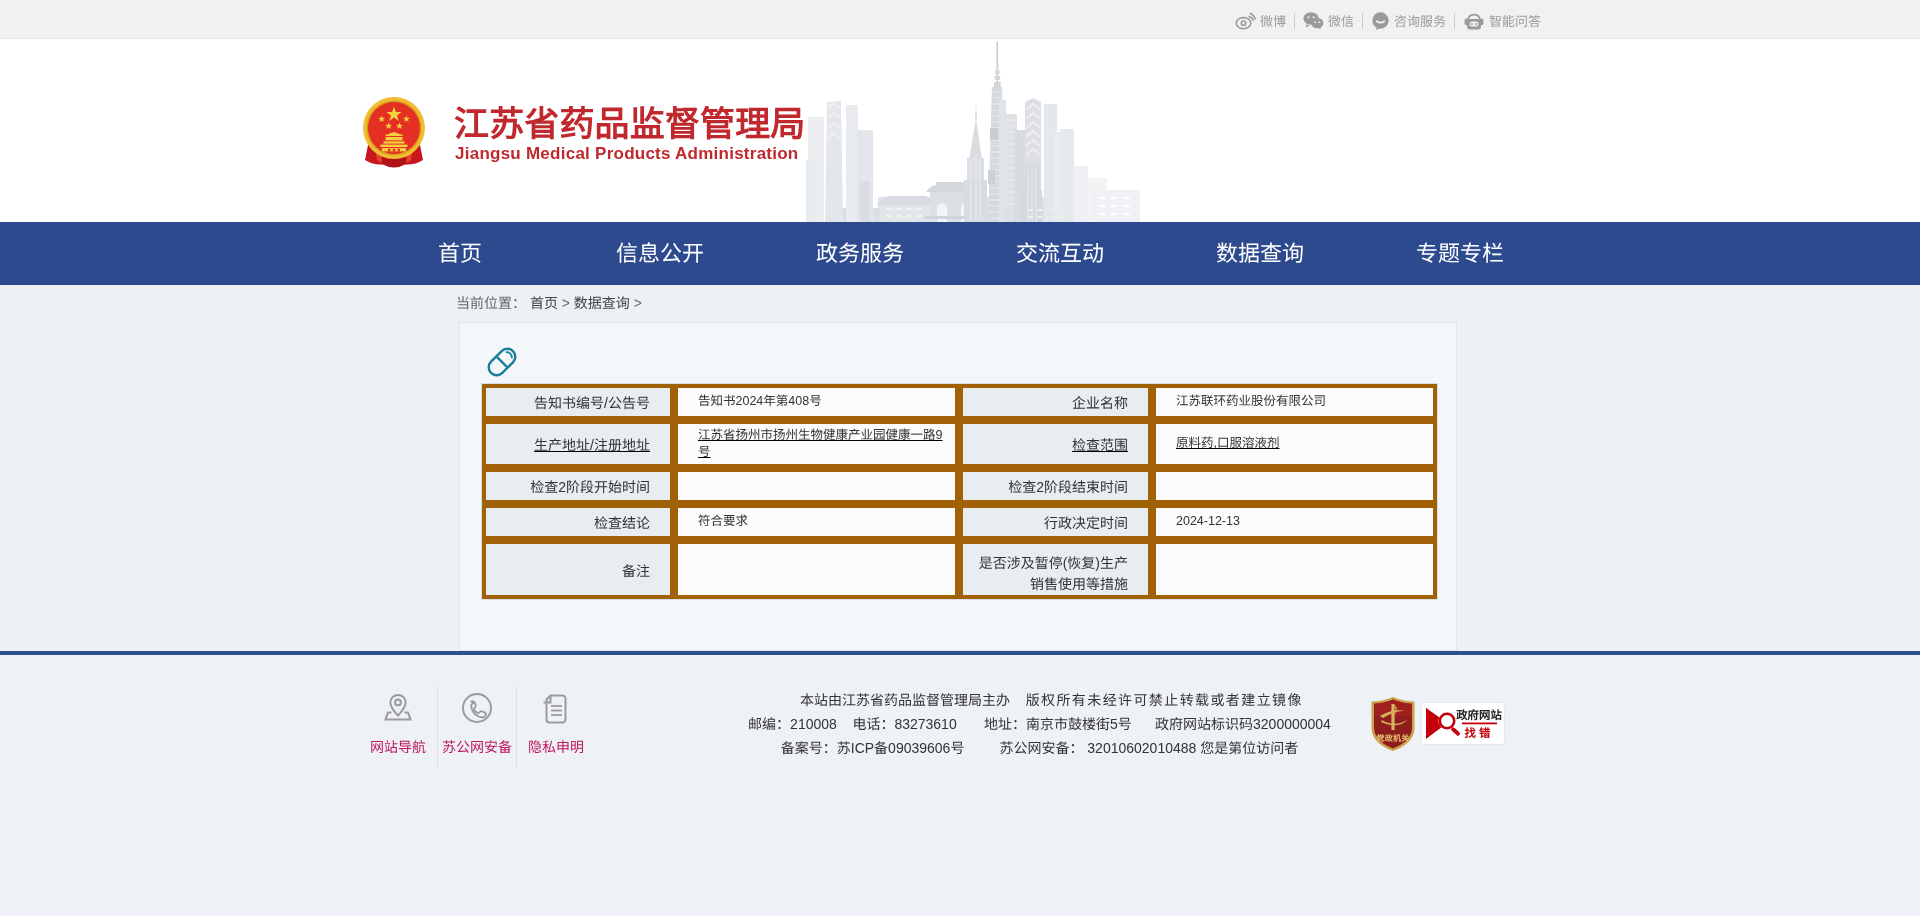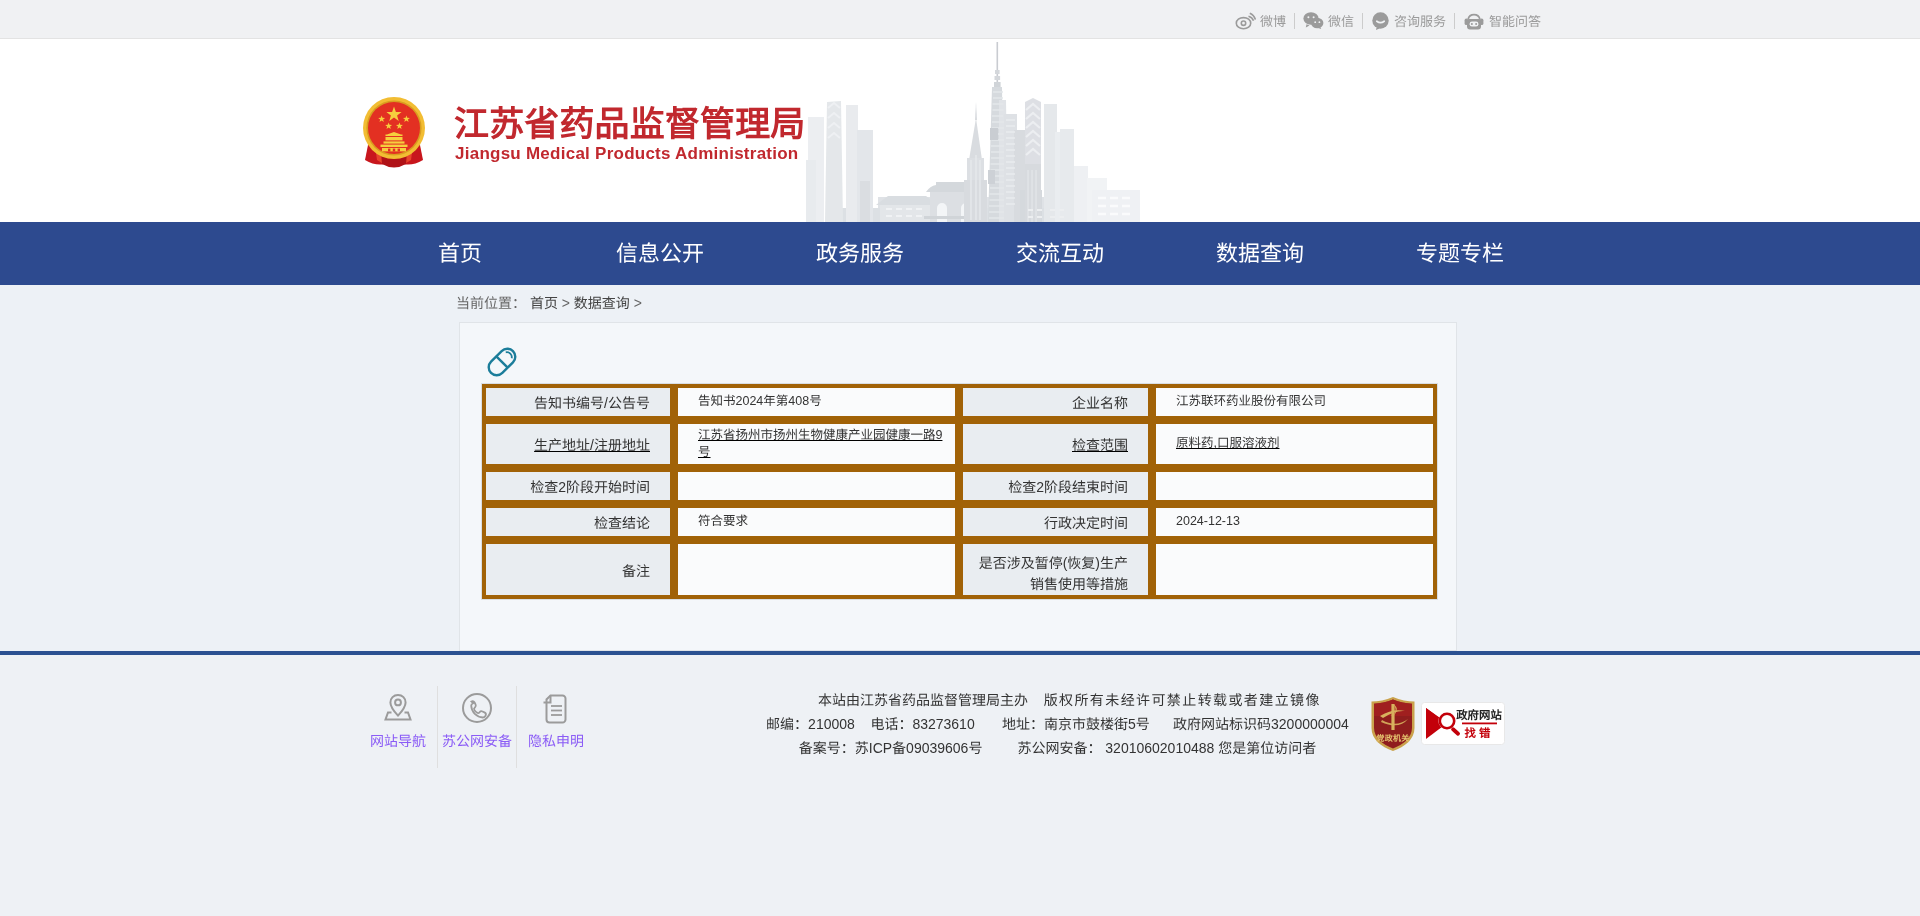--- a/index.html
+++ b/index.html
@@ -38,23 +38,23 @@
   .tbl td { border:4px solid #a16207; font-size:14px; color:#333333; vertical-align:middle; }
   .tbl td.l { background:#e9edf1; text-align:right; padding-right:20px; padding-left:14px; width:192px; }
   .tbl td.v { background:#fafbfc; text-align:left; padding-left:20px; font-size:12.5px; line-height:17.5px; width:285px; padding-right:7px; }
   .tbl td.l2 { width:193px; }
 
   
   .btmline { left:0; top:651px; width:1920px; height:4px; background:#2b5191; }
   .footer { left:0; top:655px; width:1920px; height:261px; background:#eef1f5; }
   .f-icons { position:absolute; left:359px; top:37px; display:flex; }
   .f-it { width:78px; text-align:center; position:relative; }
-  .f-it .lbl { font-size:14px; color:#8b5cf6; }
+  .f-it .lbl { margin-top:6px; font-size:14px; color:#be185d; }
   .f-sep { width:1px; height:82px; background:#dfdfdf; margin-top:-6px; }
-  .f-text { position:absolute; left:740px; top:33px; width:635px; text-align:center; font-size:14px; color:#333333; line-height:24px; white-space:nowrap; }
+  .f-text { position:absolute; left:722px; top:33px; width:635px; text-align:center; font-size:14px; color:#333333; line-height:24px; white-space:nowrap; }
   .badge1 { position:absolute; left:1370px; top:41px; }
   .badge2 { position:absolute; left:1421px; top:47px; }
 </style>
 </head>
 <body>
 
   <div class="abs topbar">
     <div class="topbar-in">
       <span class="it"><svg width="21" height="18" viewBox="0 0 21 18">
           <g fill="none" stroke="#9b9b9b" stroke-width="1.6">

